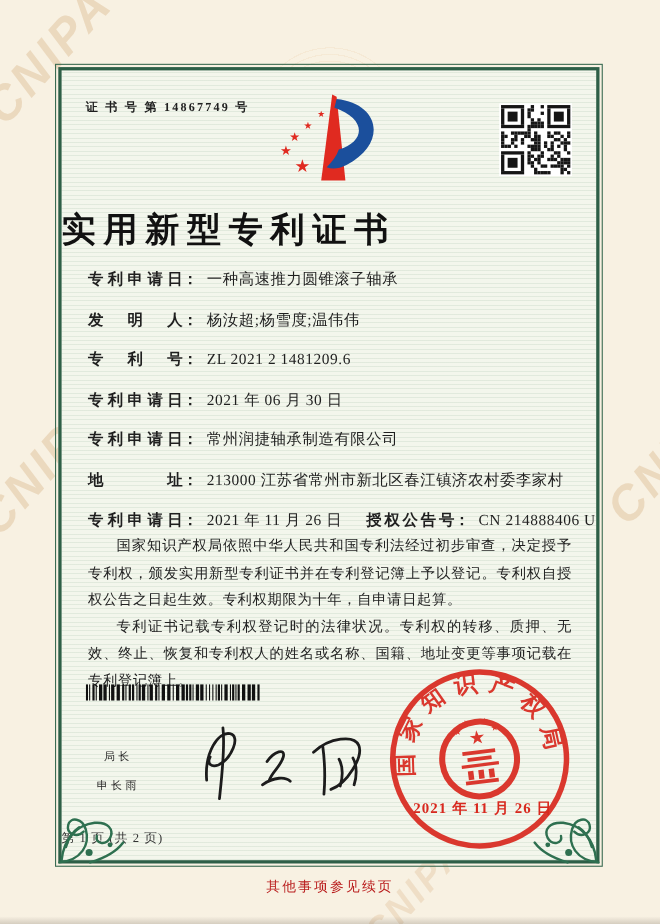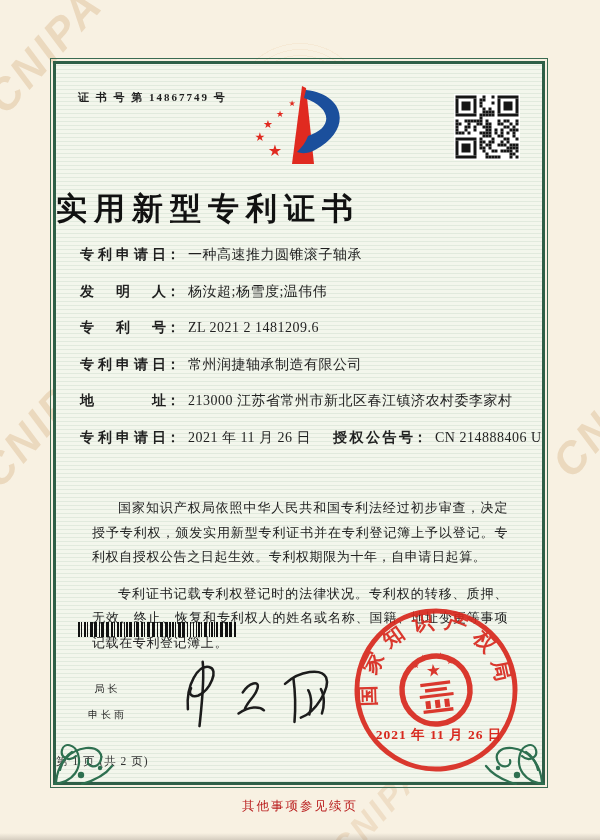--- a/index.html
+++ b/index.html
@@ -38,21 +38,21 @@
   .field-row{margin-bottom:14.5px;line-height:22px;white-space:nowrap;}
   .f-label{display:inline-block;width:86px;text-align:justify;text-align-last:justify;
     font-weight:600;vertical-align:bottom;}
   .f-colon{font-weight:600;}
   .f-value{margin-left:8px;font-weight:500;letter-spacing:.5px;}
   .f-label2{display:inline-block;width:80px;margin-left:22px;text-align:justify;
     text-align-last:justify;font-weight:600;vertical-align:bottom;}
   
   .body-text{position:absolute;left:24px;right:22px;top:420px;font-size:13px;
     line-height:24.5px;text-align:justify;letter-spacing:.6px;color:#222;}
-  .body-text p{margin:12px;text-indent:2em;}
+  .body-text p{margin:0;text-indent:2em;}
   
   .barcode{position:absolute;left:22px;top:558px;}
   .officials{position:absolute;left:32px;top:612px;font-size:10px;font-weight:400;
     letter-spacing:3px;line-height:26px;text-align:center;}
   .signature{position:absolute;left:108px;top:584px;}
   .seal{position:absolute;left:294px;top:540px;width:172px;height:172px;}
   .seal-date{position:absolute;left:298px;top:662px;width:170px;text-align:center;
     color:#d8281e;font-weight:bold;font-size:13.5px;letter-spacing:1px;}
   .page-num{position:absolute;left:0;right:0;top:690px;text-align:left;
     font-size:11.5px;letter-spacing:1px;color:#333;}
@@ -240,20 +240,23 @@
         <div class="field-row">
           <span class="f-label">专利申请日</span><span class="f-colon">：</span><span class="f-value">一种高速推力圆锥滚子轴承</span>
         </div>
         <div class="field-row">
           <span class="f-label">发明人</span><span class="f-colon">：</span><span class="f-value">杨汝超;杨雪度;温伟伟</span>
         </div>
         <div class="field-row">
           <span class="f-label">专利号</span><span class="f-colon">：</span><span class="f-value">ZL 2021 2 1481209.6</span>
         </div>
         <div class="field-row">
+          <span class="f-label">专利申请日</span><span class="f-colon">：</span><span class="f-value">2021 年 06 月 30 日</span>
+        </div>
+        <div class="field-row">
           <span class="f-label">专利申请日</span><span class="f-colon">：</span><span class="f-value">常州润捷轴承制造有限公司</span>
         </div>
         <div class="field-row">
           <span class="f-label">地址</span><span class="f-colon">：</span><span class="f-value">213000 江苏省常州市新北区春江镇济农村委李家村</span>
         </div>
         <div class="field-row">
           <span class="f-label">专利申请日</span><span class="f-colon">：</span><span class="f-value">2021 年 11 月 26 日</span><span class="f-label2">授权公告号</span><span class="f-colon">：</span><span class="f-value">CN 214888406 U</span>
         </div>
       </div>
 

